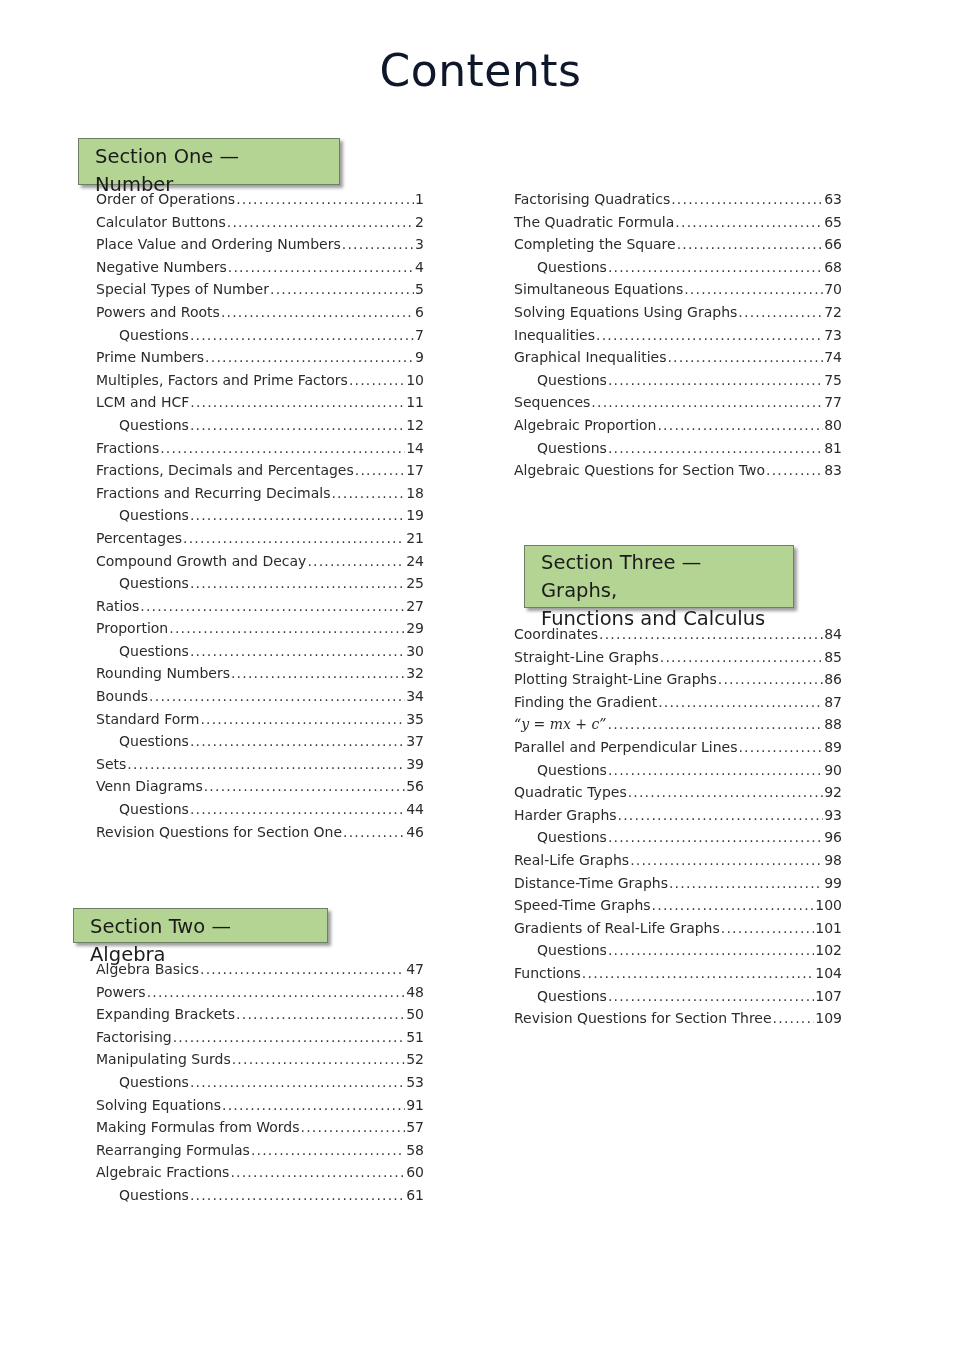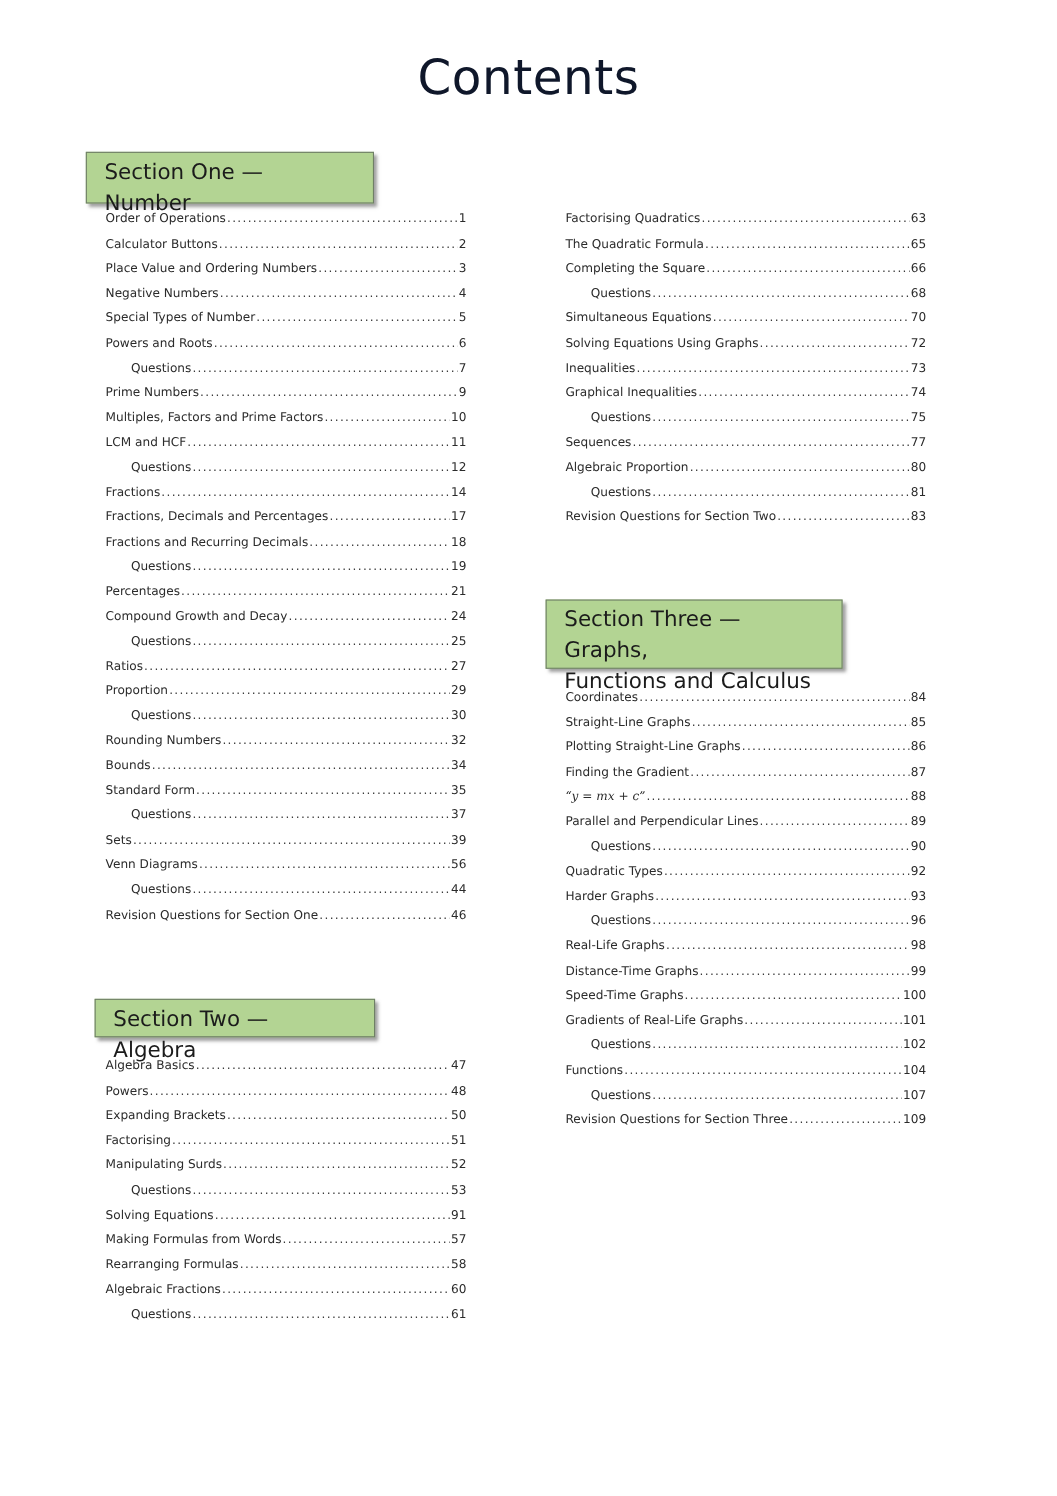--- a/index.html
+++ b/index.html
@@ -13,21 +13,21 @@
     margin: 0; line-height: 54px;
   }
   .section-box {
     position: absolute; background: #b3d493; border: 1.5px solid #6f7f66;
     box-shadow: 3px 3px 3px rgba(80,80,80,0.55);
     font-size: 19.5px; color: #1b1b1b; padding: 4px 16px; box-sizing: border-box;
     line-height: 28px;
   }
   .toc {
     position: absolute; margin: 0; padding: 0; list-style: none;
-    font-size: 11px; line-height: 22.6px; color: #2b2b2b;
+    font-size: 14px; line-height: 22.6px; color: #2b2b2b;
   }
   .toc li { display: flex; align-items: baseline; white-space: nowrap; }
   .toc li.sub { padding-left: 23px; }
   .toc .label { flex: 0 0 auto; }
   .toc .leader {
     flex: 1 1 auto; overflow: hidden; margin: 0 1px; letter-spacing: 1.2px;
     color: #3a3a3a;
   }
   .toc .leader::before {
     content: "..................................................................................................................................";
@@ -184,21 +184,21 @@
       <span class="leader"></span>
       <span class="page">44</span>
     </li>
     <li>
       <span class="label">Revision Questions for Section One</span>
       <span class="leader"></span>
       <span class="page">46</span>
     </li>
   </ul>
 
-<div class="section-box" style="left: 86px; top: 908px; width: 255px; height: 35px; background: rgb(179, 212, 147); border-color: rgb(111, 127, 102);">
+<div class="section-box" style="left: 73px; top: 908px; width: 255px; height: 35px; background: rgb(179, 212, 147); border-color: rgb(111, 127, 102);">
   <span>Section Two — Algebra</span>
 </div>
 <ul class="toc" id="toc-s2a" style="left:96px; top:958px; width:328px;">
     <li>
       <span class="label">Algebra Basics</span>
       <span class="leader"></span>
       <span class="page">47</span>
     </li>
     <li>
       <span class="label">Powers</span>
@@ -306,27 +306,27 @@
       <span class="label">Algebraic Proportion</span>
       <span class="leader"></span>
       <span class="page">80</span>
     </li>
     <li class="sub">
       <span class="label">Questions</span>
       <span class="leader"></span>
       <span class="page">81</span>
     </li>
     <li>
-      <span class="label">Revision Questions for Section Two</span>
+      <span class="label">Algebraic Questions for Section Two</span>
       <span class="leader"></span>
       <span class="page">83</span>
     </li>
   </ul>
 
-<div class="section-box" style="left: 496px; top: 545px; width: 270px; height: 63px; padding-top: 3px; background: rgb(179, 212, 147); border-color: rgb(111, 127, 102);">
+<div class="section-box" style="left: 524px; top: 545px; width: 270px; height: 63px; padding-top: 3px; background: rgb(179, 212, 147); border-color: rgb(111, 127, 102);">
   <div>Section Three — Graphs,</div>
   <div>Functions and Calculus</div>
 </div>
 <ul class="toc" id="toc-s3" style="left:514px; top:623px; width:328px;">
     <li>
       <span class="label">Coordinates</span>
       <span class="leader"></span>
       <span class="page">84</span>
     </li>
     <li>

